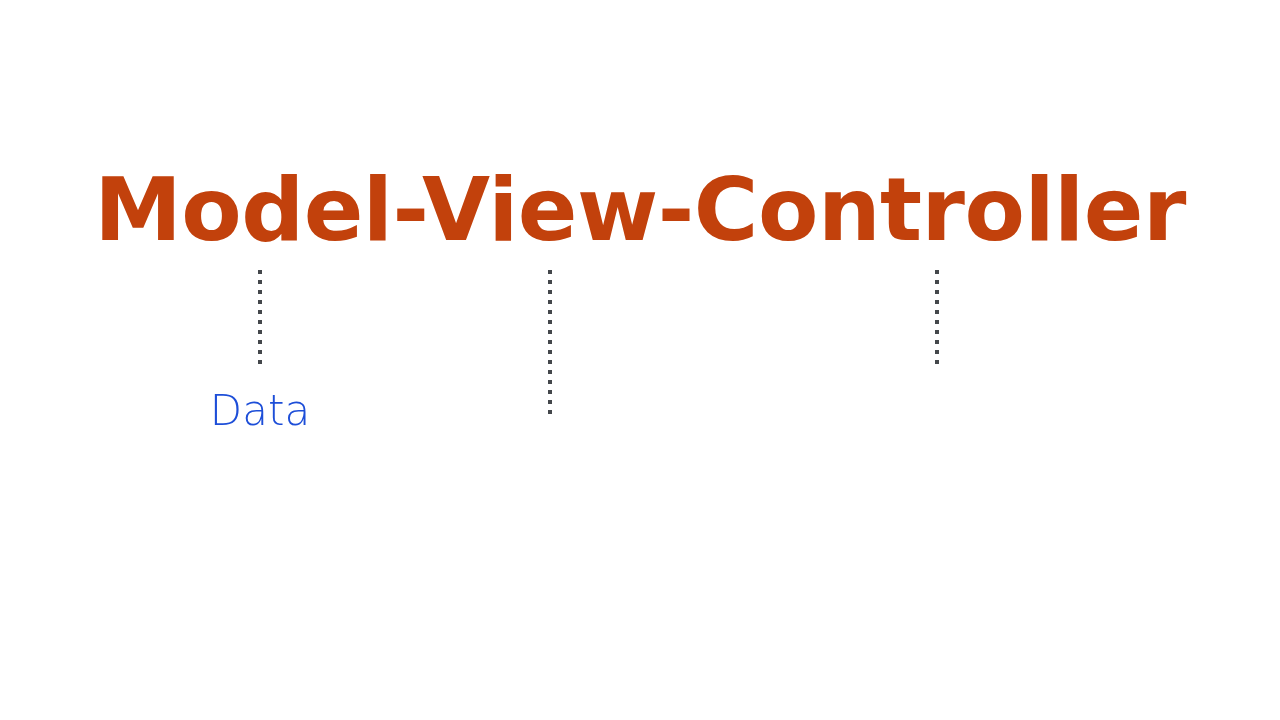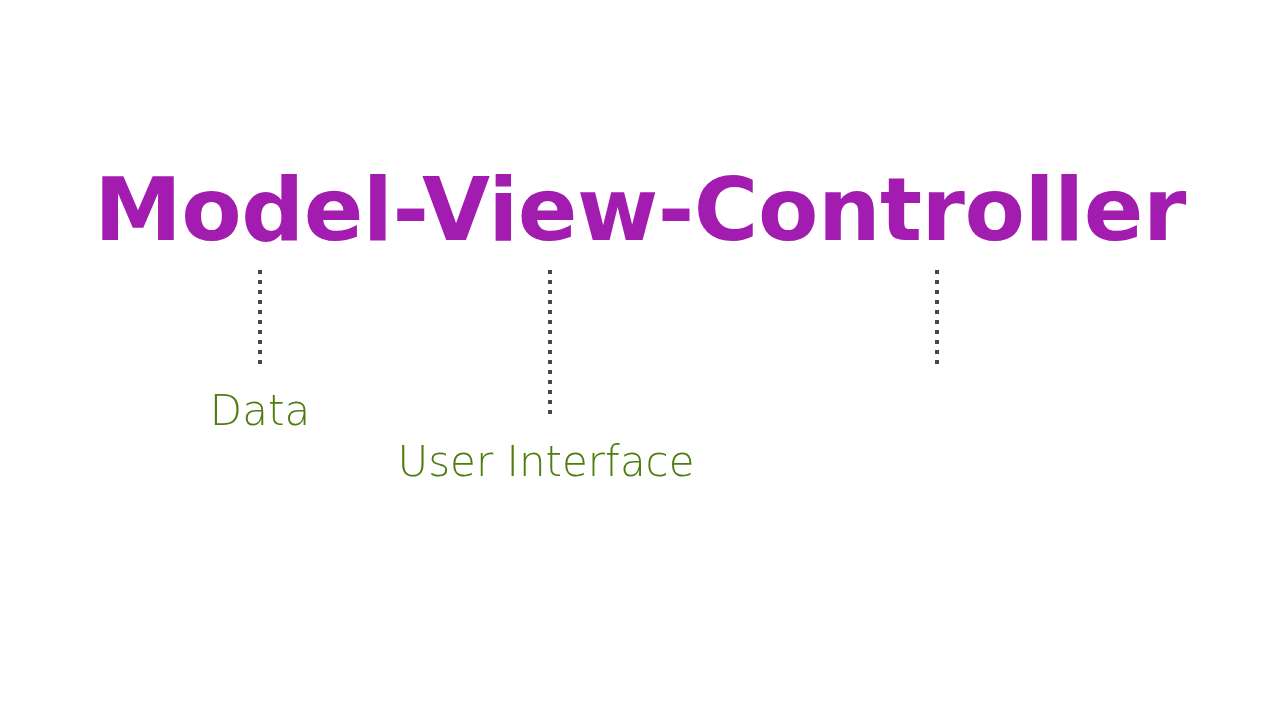--- a/index.html
+++ b/index.html
@@ -27,21 +27,21 @@
     position: absolute;
     left: 0;
     top: 160px;
     width: 1280px;
     text-align: center;
     font-family: "DejaVu Sans", sans-serif;
     font-weight: 700;
     font-size: 88px;
     line-height: 100px;
     letter-spacing: -0.5px;
-    color: #a21caf;
+    color: #c2410c;
     white-space: nowrap;
   }
 
   
   .connector {
     position: absolute;
     width: 4px;
     background-image: linear-gradient(
         to bottom,
         #44474b 0px,
@@ -55,36 +55,35 @@
   .connector-ui        { left: 548px; top: 270px; height: 150px; }
   .connector-controller{ left: 935px; top: 270px; height: 100px; }
 
   
   .leaf-label {
     position: absolute;
     font-family: "DejaVu Sans", sans-serif;
     font-weight: 300;
     font-size: 42px;
     line-height: 52px;
-    color: #4d7c0f;
+    color: #1d4ed8;
     white-space: nowrap;
     text-align: center;
     transform: translateX(-50%);
   }
   .leaf-data       { left: 260px; top: 385px; }
   .leaf-ui         { left: 546px; top: 436px; }
   .leaf-controller { left: 927px; top: 385px; }
 </style>
 </head>
 <body>
 
 <div id="stage">
 
   <div class="title">Model-View-Controller</div>
 
   <div class="connector connector-data"></div>
   <div class="connector connector-ui"></div>
   <div class="connector connector-controller"></div>
 
   <div class="leaf-label leaf-data">Data</div>
-  <div class="leaf-label leaf-ui">User Interface</div>
 
 </div>
 
 </body></html>

